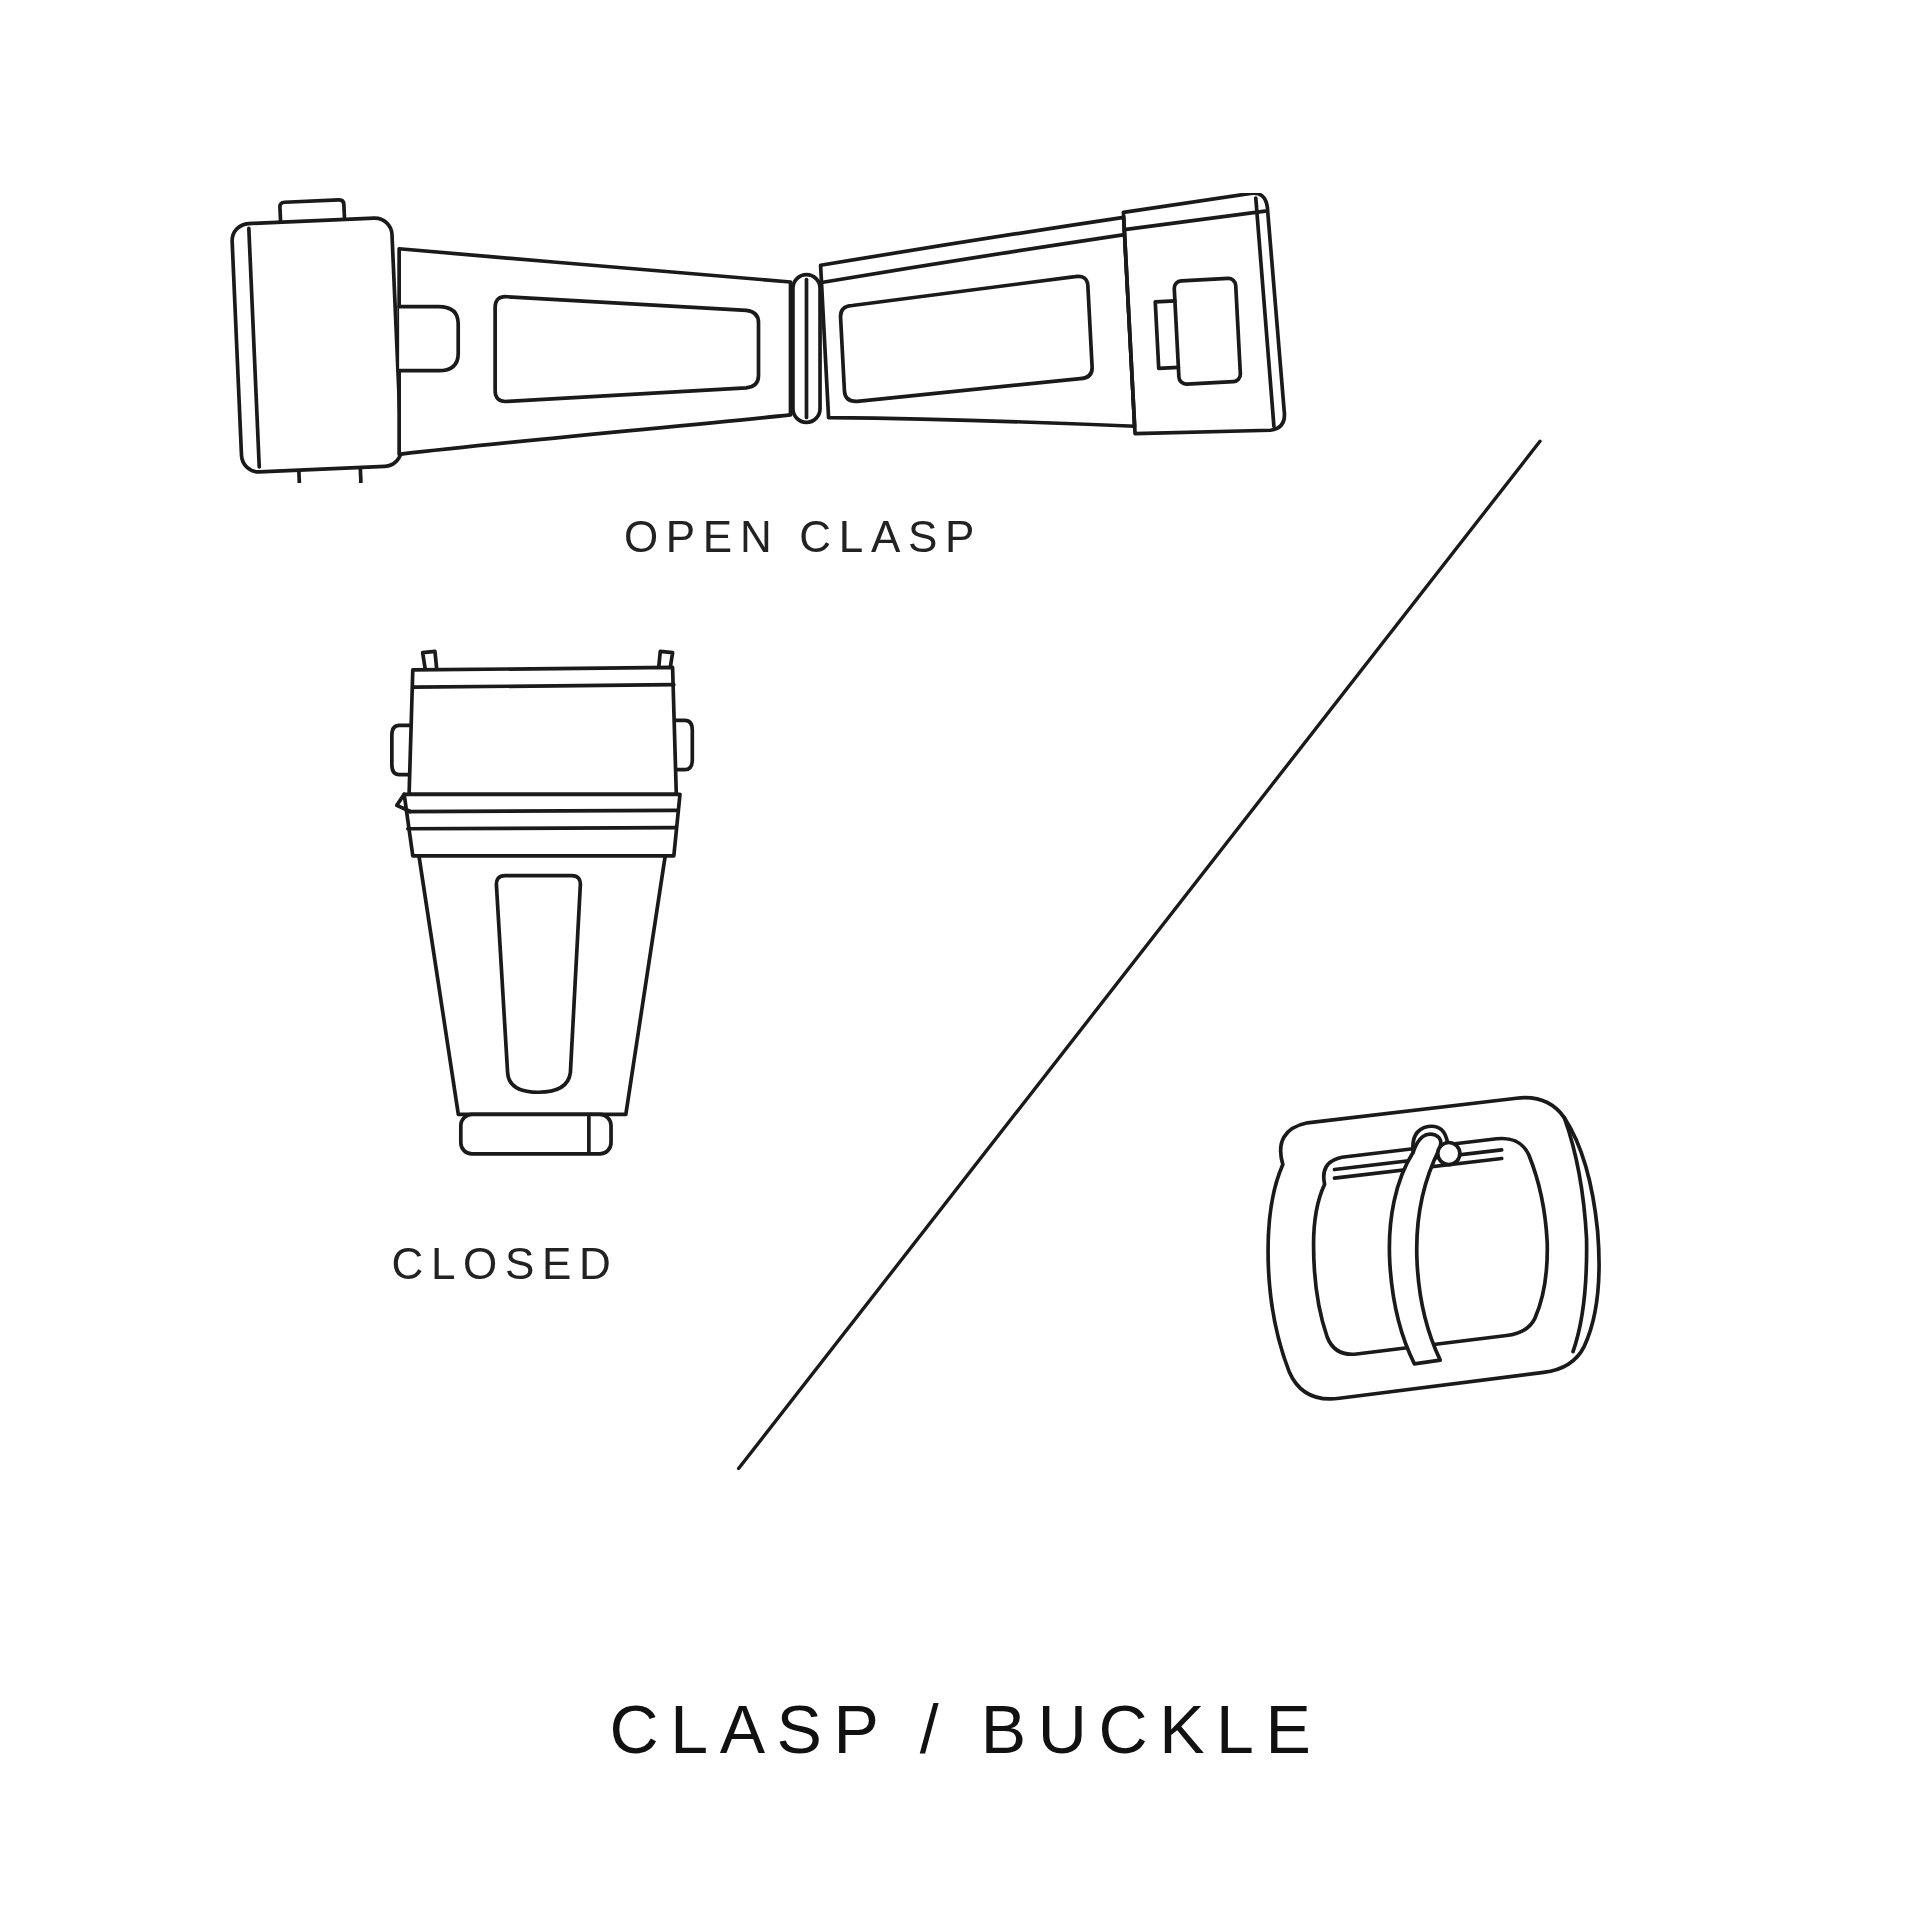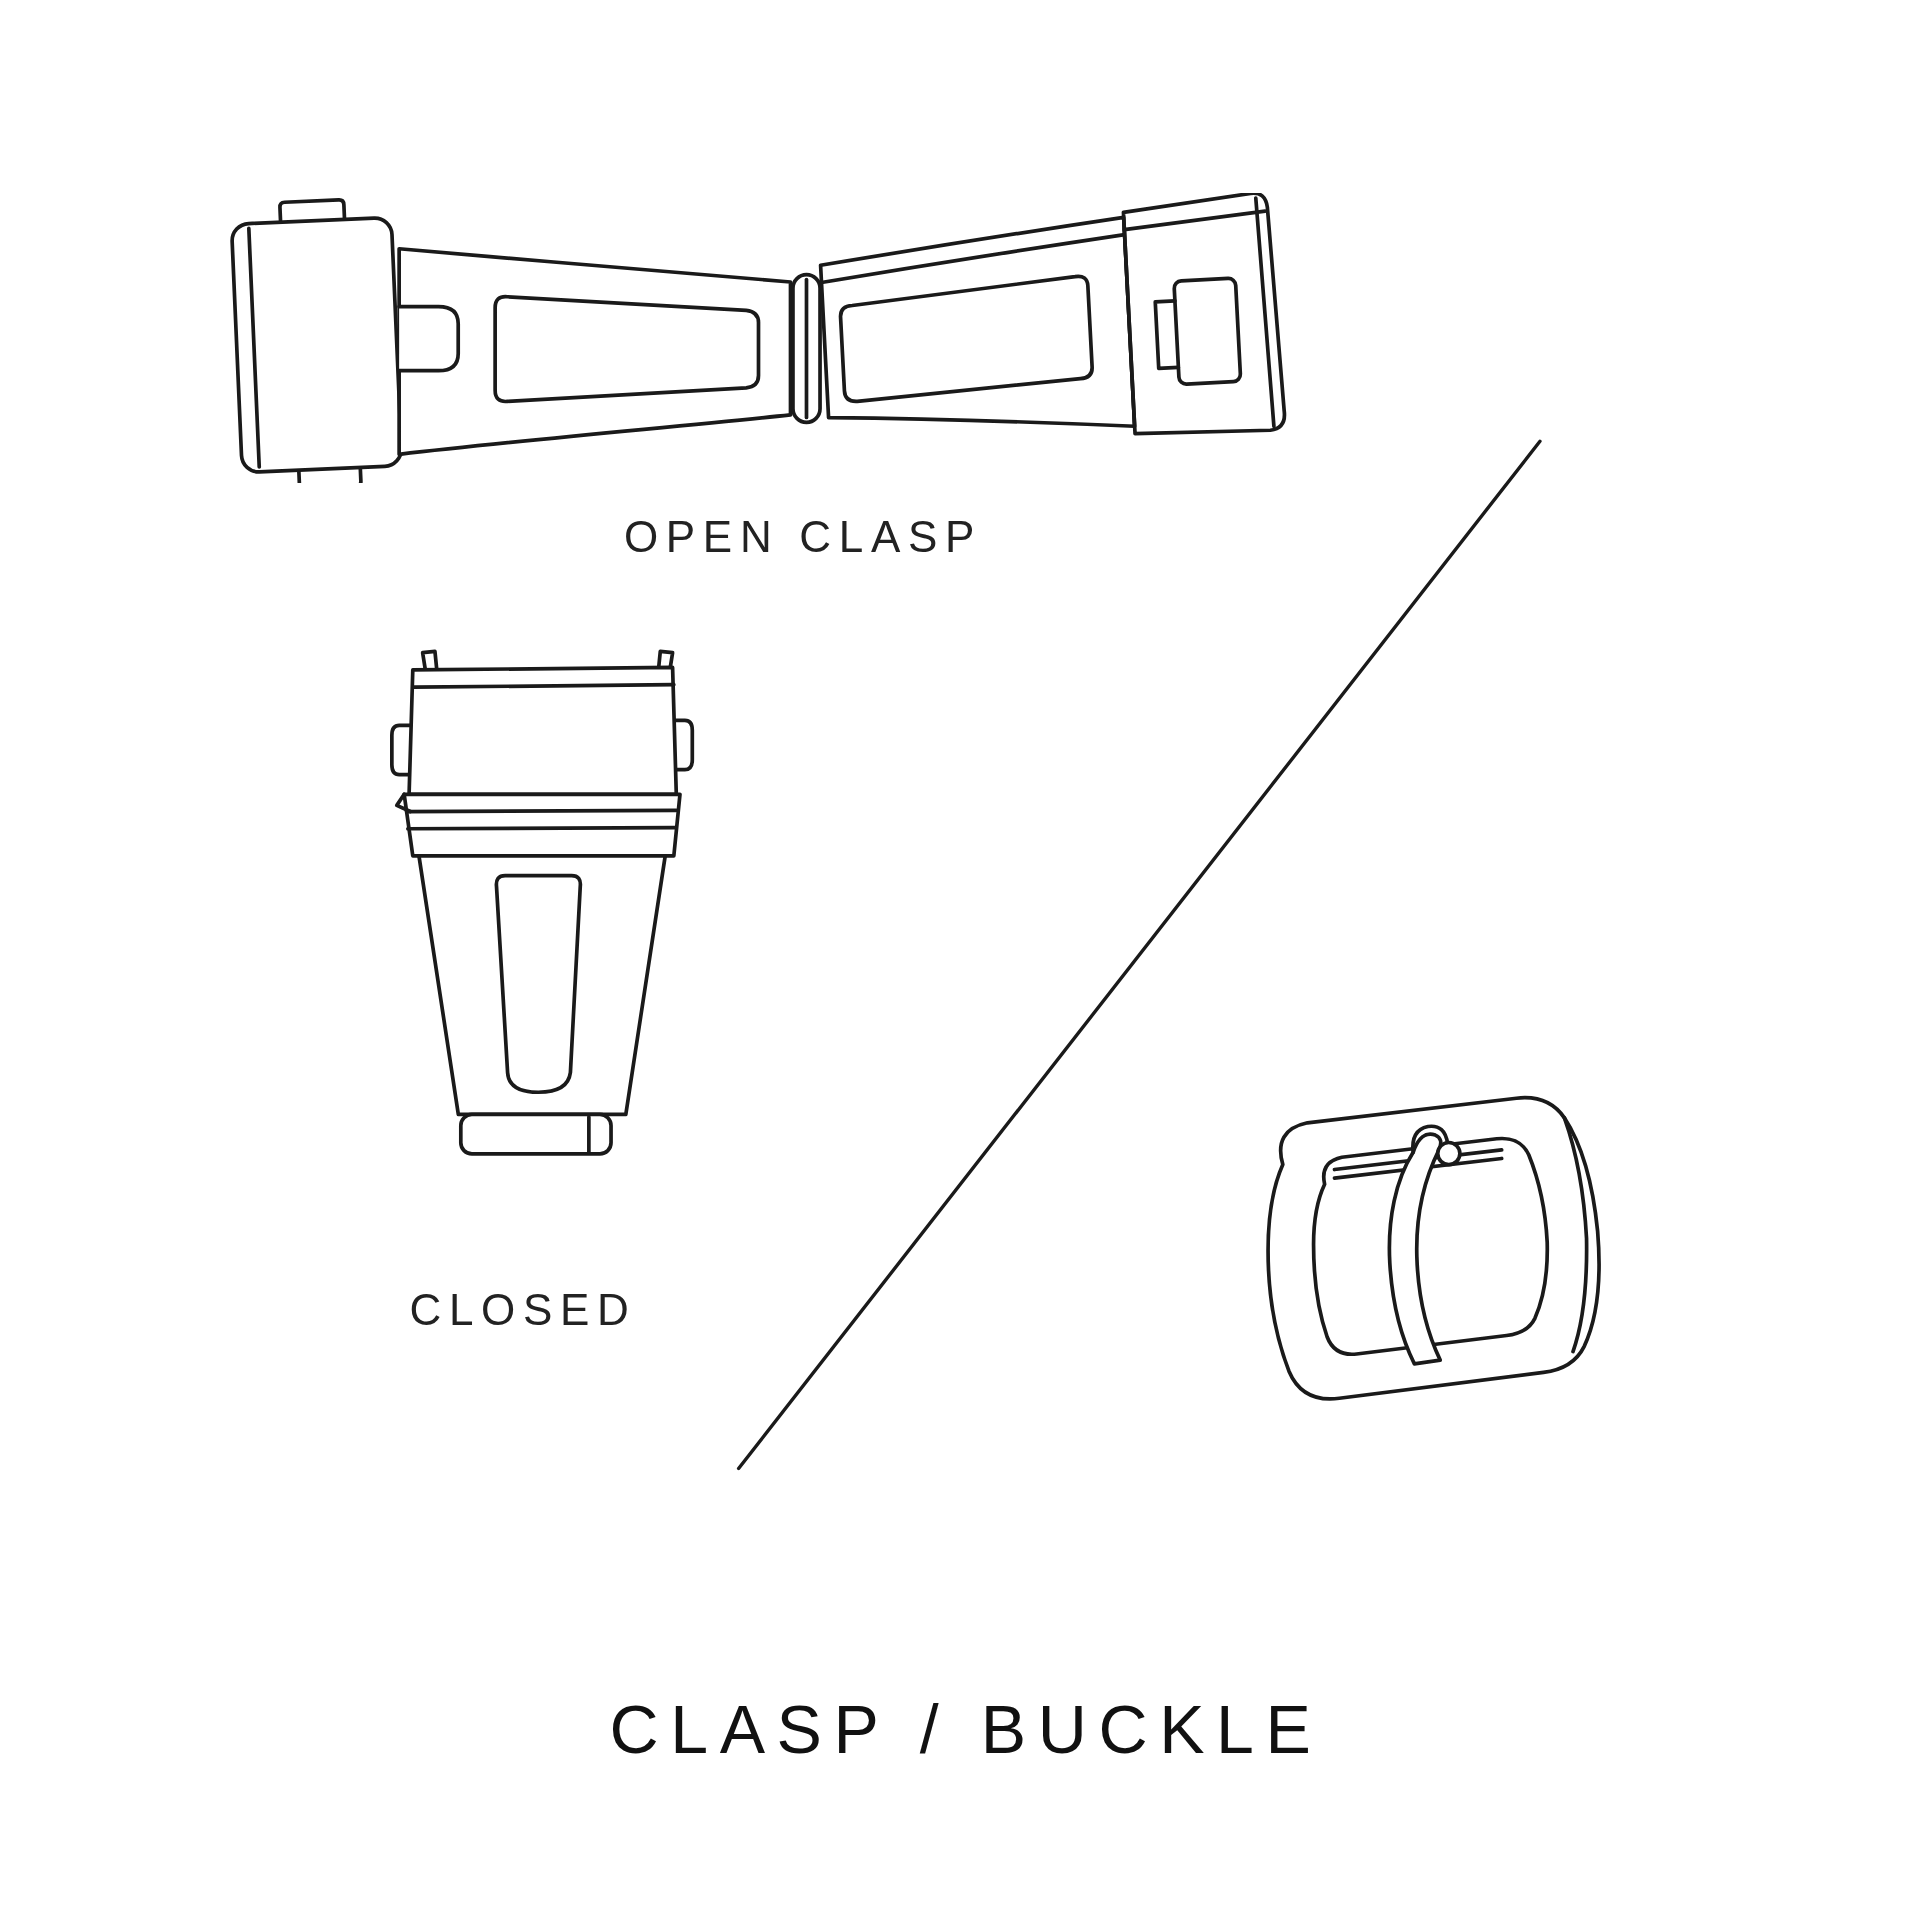--- a/index.html
+++ b/index.html
@@ -49,21 +49,21 @@
     left: 966px;
     transform: translateX(-50%);
     font-size: 68px;
     font-weight: 500;
     letter-spacing: 11.6px;
     color: #111111;
     white-space: nowrap;
     margin: 0;
   }
   #cap-open   { top: 512px;  left: 803px; }
-  #cap-closed { top: 1239px; left: 523px; margin-top: 46px; }
+  #cap-closed { top: 1239px; left: 505px; }
   #svg-open   { left: 217px;  top: 193px;  width: 1083px; height: 290px; }
   #svg-closed { left: 382px;  top: 649px;  width: 314px;  height: 511px; }
   #svg-buckle { left: 1226px; top: 1081px; width: 394px;  height: 332px; }
 </style>
 </head>
 <body>
 
 <div class="canvas">
 
   <svg id="svg-open" class="fig-svg" viewBox="0 0 880 235" role="img">

